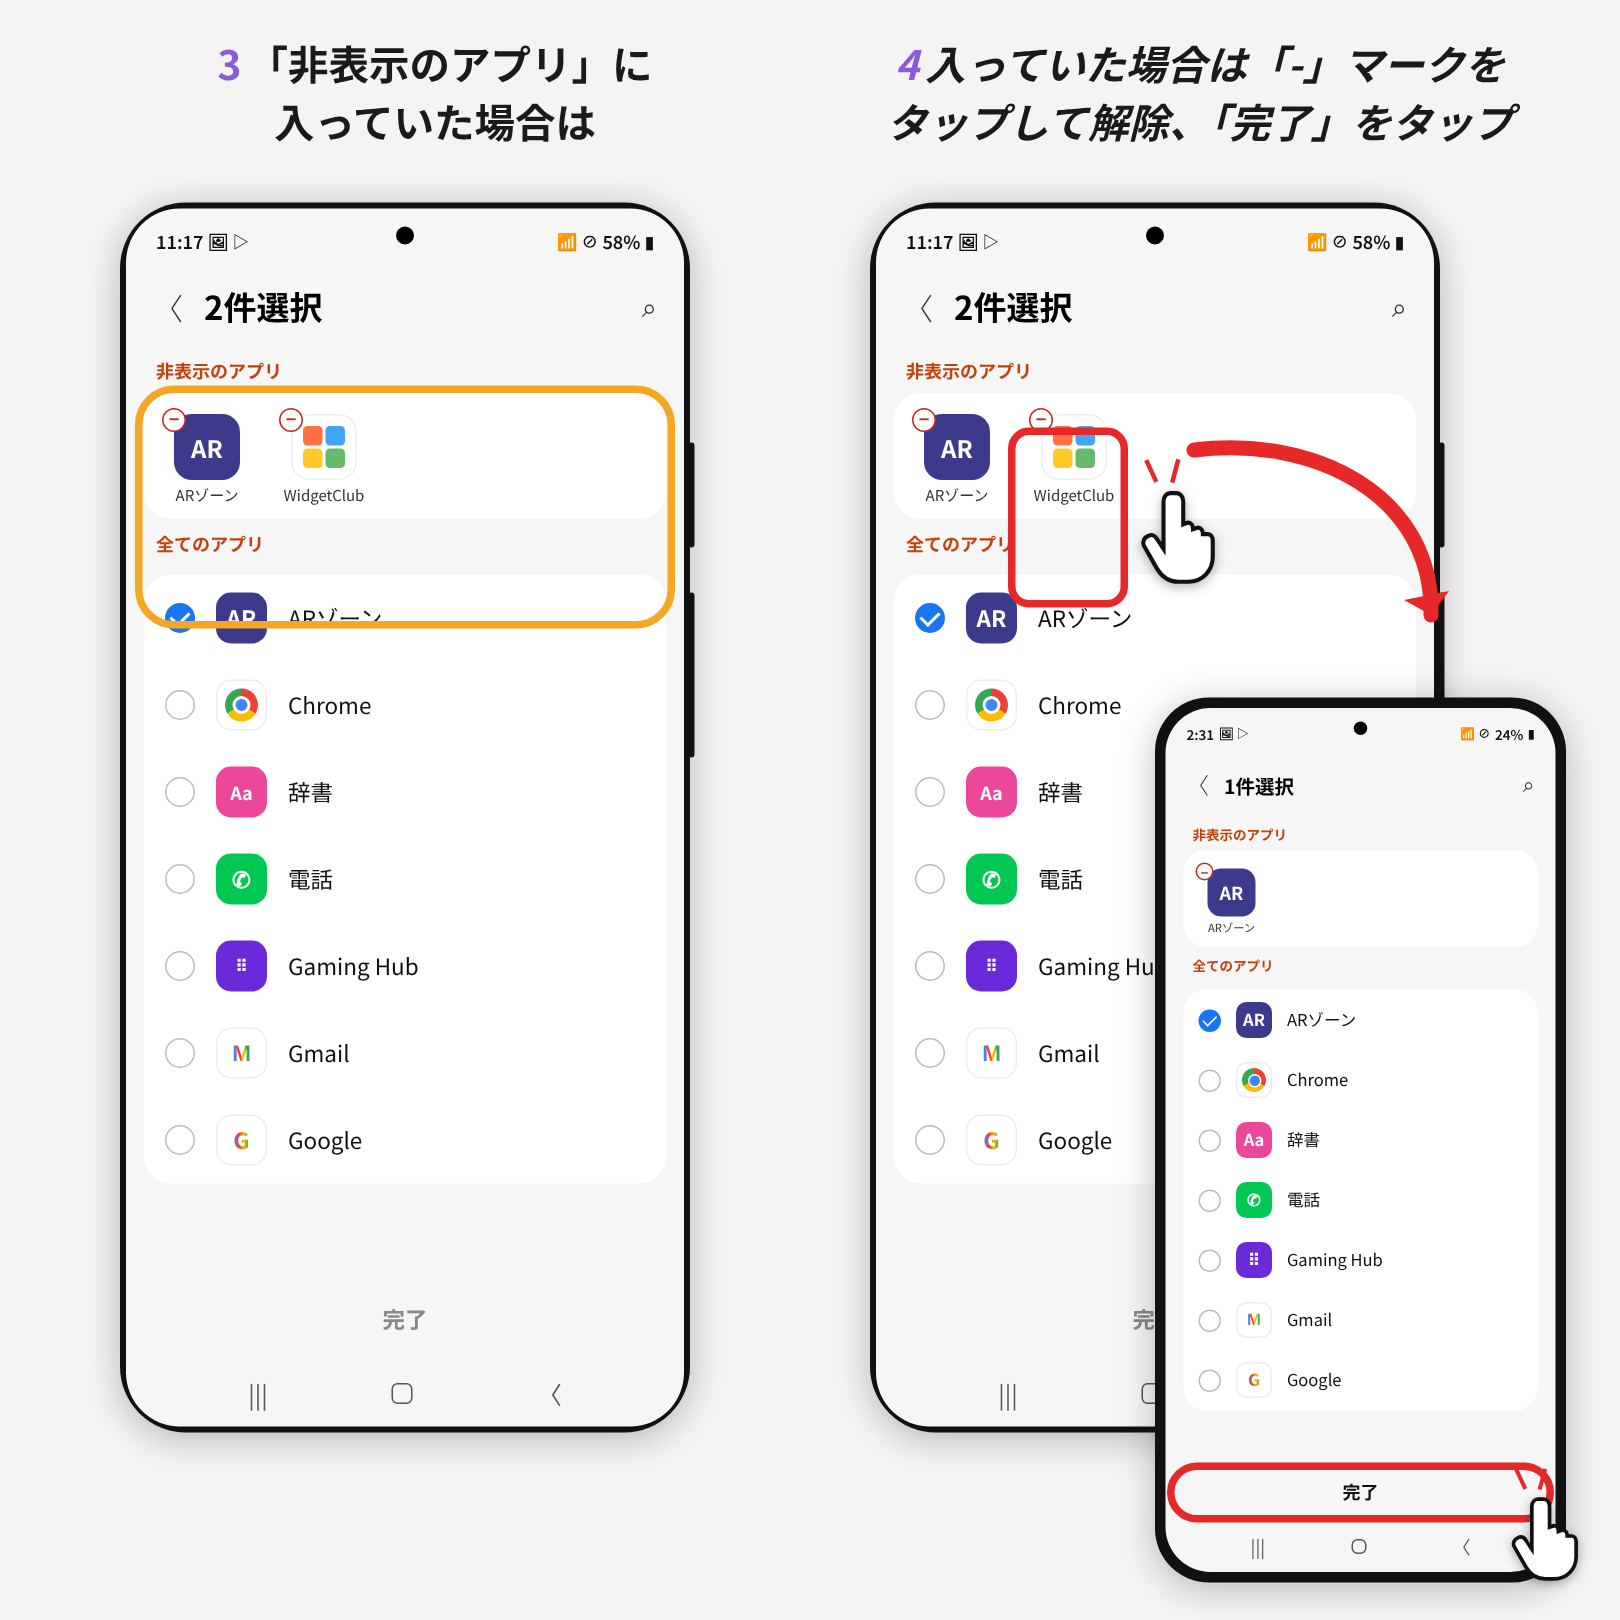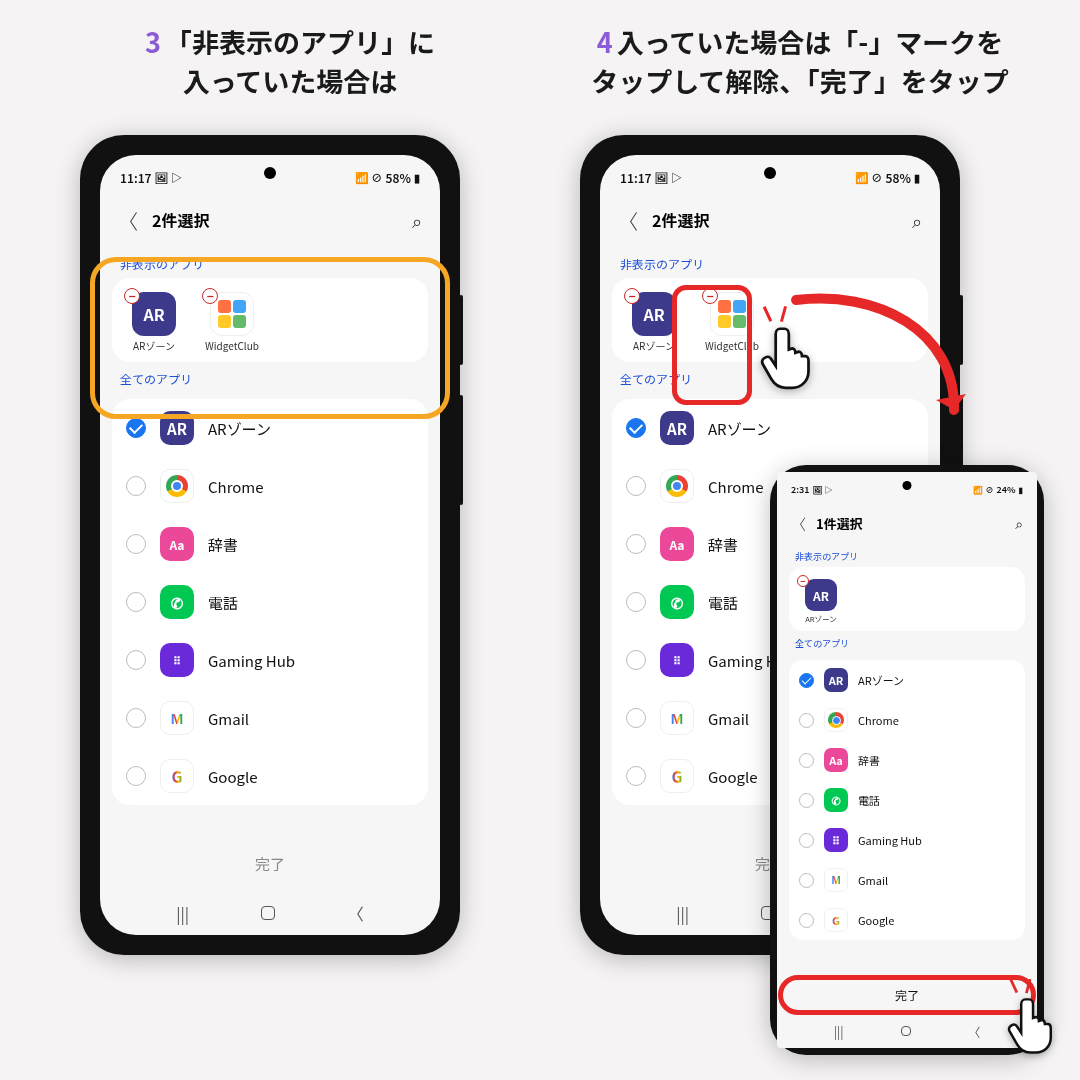--- a/index.html
+++ b/index.html
@@ -13,49 +13,49 @@
   .caption {
     position: absolute;
     font-size: 27px;
     font-weight: 700;
     line-height: 1.45;
     text-align: center;
     color: #1a1a1a;
   }
   .cap-num { color: #8b5cd6; margin-right: 4px; }
   .caption-left { left: 80px; top: 22px; width: 420px; }
-  .caption-right { left: 540px; top: 22px; width: 520px; }
+  .caption-right { left: 540px; top: 22px; width: 520px; font-style: italic; }
 
   
   .phone {
     position: absolute;
     width: 380px; height: 820px;
     background: #111;
     border-radius: 44px;
-    padding: 20px;
+    padding: 4px;
     box-shadow: 0 4px 24px rgba(0,0,0,.25);
   }
   .phone.small { width: 274px; height: 590px; border-radius: 36px; padding: 7px; }
   .phone-1 { left: 80px; top: 135px; }
   .phone-2 { left: 580px; top: 135px; }
   .phone-3 { left: 770px; top: 465px; }
 
   .side-btn { position:absolute; right:-3px; width:4px; background:#111; border-radius:2px; }
   .sb1 { top:160px; height:70px; }
   .sb2 { top:260px; height:110px; }
 
   .screen {
     width: 100%; height: 100%;
     background: #f6f6f6;
     border-radius: 36px;
     overflow: hidden;
     position: relative;
     display: flex; flex-direction: column;
   }
-  .small .screen { border-radius: 4px; }
+  .small .screen { border-radius: 30px; }
 
   .camera-dot {
     position: absolute; top: 12px; left: 50%; transform: translateX(-50%);
     width: 12px; height: 12px; background:#000; border-radius:50%; z-index:5;
   }
   .small .camera-dot { top:9px; width:9px; height:9px; }
 
   .status-bar {
     height: 38px; font-size: 12px; font-weight:600; color:#111;
     display:flex; align-items:center; justify-content:space-between;
@@ -64,27 +64,27 @@
   .small .status-bar { height:30px; font-size:9px; padding:4px 14px 0; }
   .status-icons { display:flex; align-items:center; gap:3px; }
 
   .header {
     height: 54px; display:flex; align-items:center;
     padding: 0 18px; gap:14px; flex-shrink:0;
   }
   .small .header { height:42px; padding:0 14px; gap:10px; }
   .back-chevron { font-size:20px; color:#333; font-weight:300; }
   .small .back-chevron { font-size:15px; }
-  .header-title { font-size:16px; font-weight:700; flex:1; }
+  .header-title { font-size:22px; font-weight:700; flex:1; }
   .small .header-title { font-size:13px; }
   .search-icon { font-size:18px; color:#333; }
   .small .search-icon { font-size:14px; }
 
   .content { flex:1; overflow:hidden; padding:0 12px; }
-  .section-label { font-size:12px; color:#1d4ed8; padding:8px 8px 6px; }
+  .section-label { font-size:12px; color:#c2410c; padding:8px 8px 6px;font-weight:bold; }
   .small .section-label { font-size:9px; padding:6px 6px 4px; }
 
   .card {
     background:#fff; border-radius:18px; padding:10px 6px;
     display:flex; gap:6px; flex-wrap:wrap;
   }
   .small .card { border-radius:14px; padding:8px 4px; }
 
   .hidden-app {
     width:72px; display:flex; flex-direction:column; align-items:center;
@@ -132,21 +132,21 @@
     width:34px; height:34px; border-radius:10px;
     display:flex; align-items:center; justify-content:center;
     font-size:15px; font-weight:700; color:#fff; flex-shrink:0;
   }
   .small .row-icon { width:24px; height:24px; border-radius:7px; font-size:11px; }
   .row-label { font-size:15px; color:#111; }
   .small .row-label { font-size:11px; }
 
   .done-bar {
     height:56px; display:flex; align-items:center; justify-content:center;
-    font-size:15px; color:#888; font-weight:400; flex-shrink:0;text-align:center;
+    font-size:15px; color:#888; font-weight:700; flex-shrink:0;text-align:center;
   }
   .small .done-bar { height:40px; font-size:12px; color:#111; }
 
   .nav-bar {
     height:44px; display:flex; align-items:center; justify-content:space-around;
     padding:0 40px; flex-shrink:0;
   }
   .small .nav-bar { height:34px; padding:0 28px; }
   .nav-bar span { color:#555; font-size:16px; }
   .nav-circle { width:14px;height:14px;border:1.5px solid #555;border-radius:4px; }

